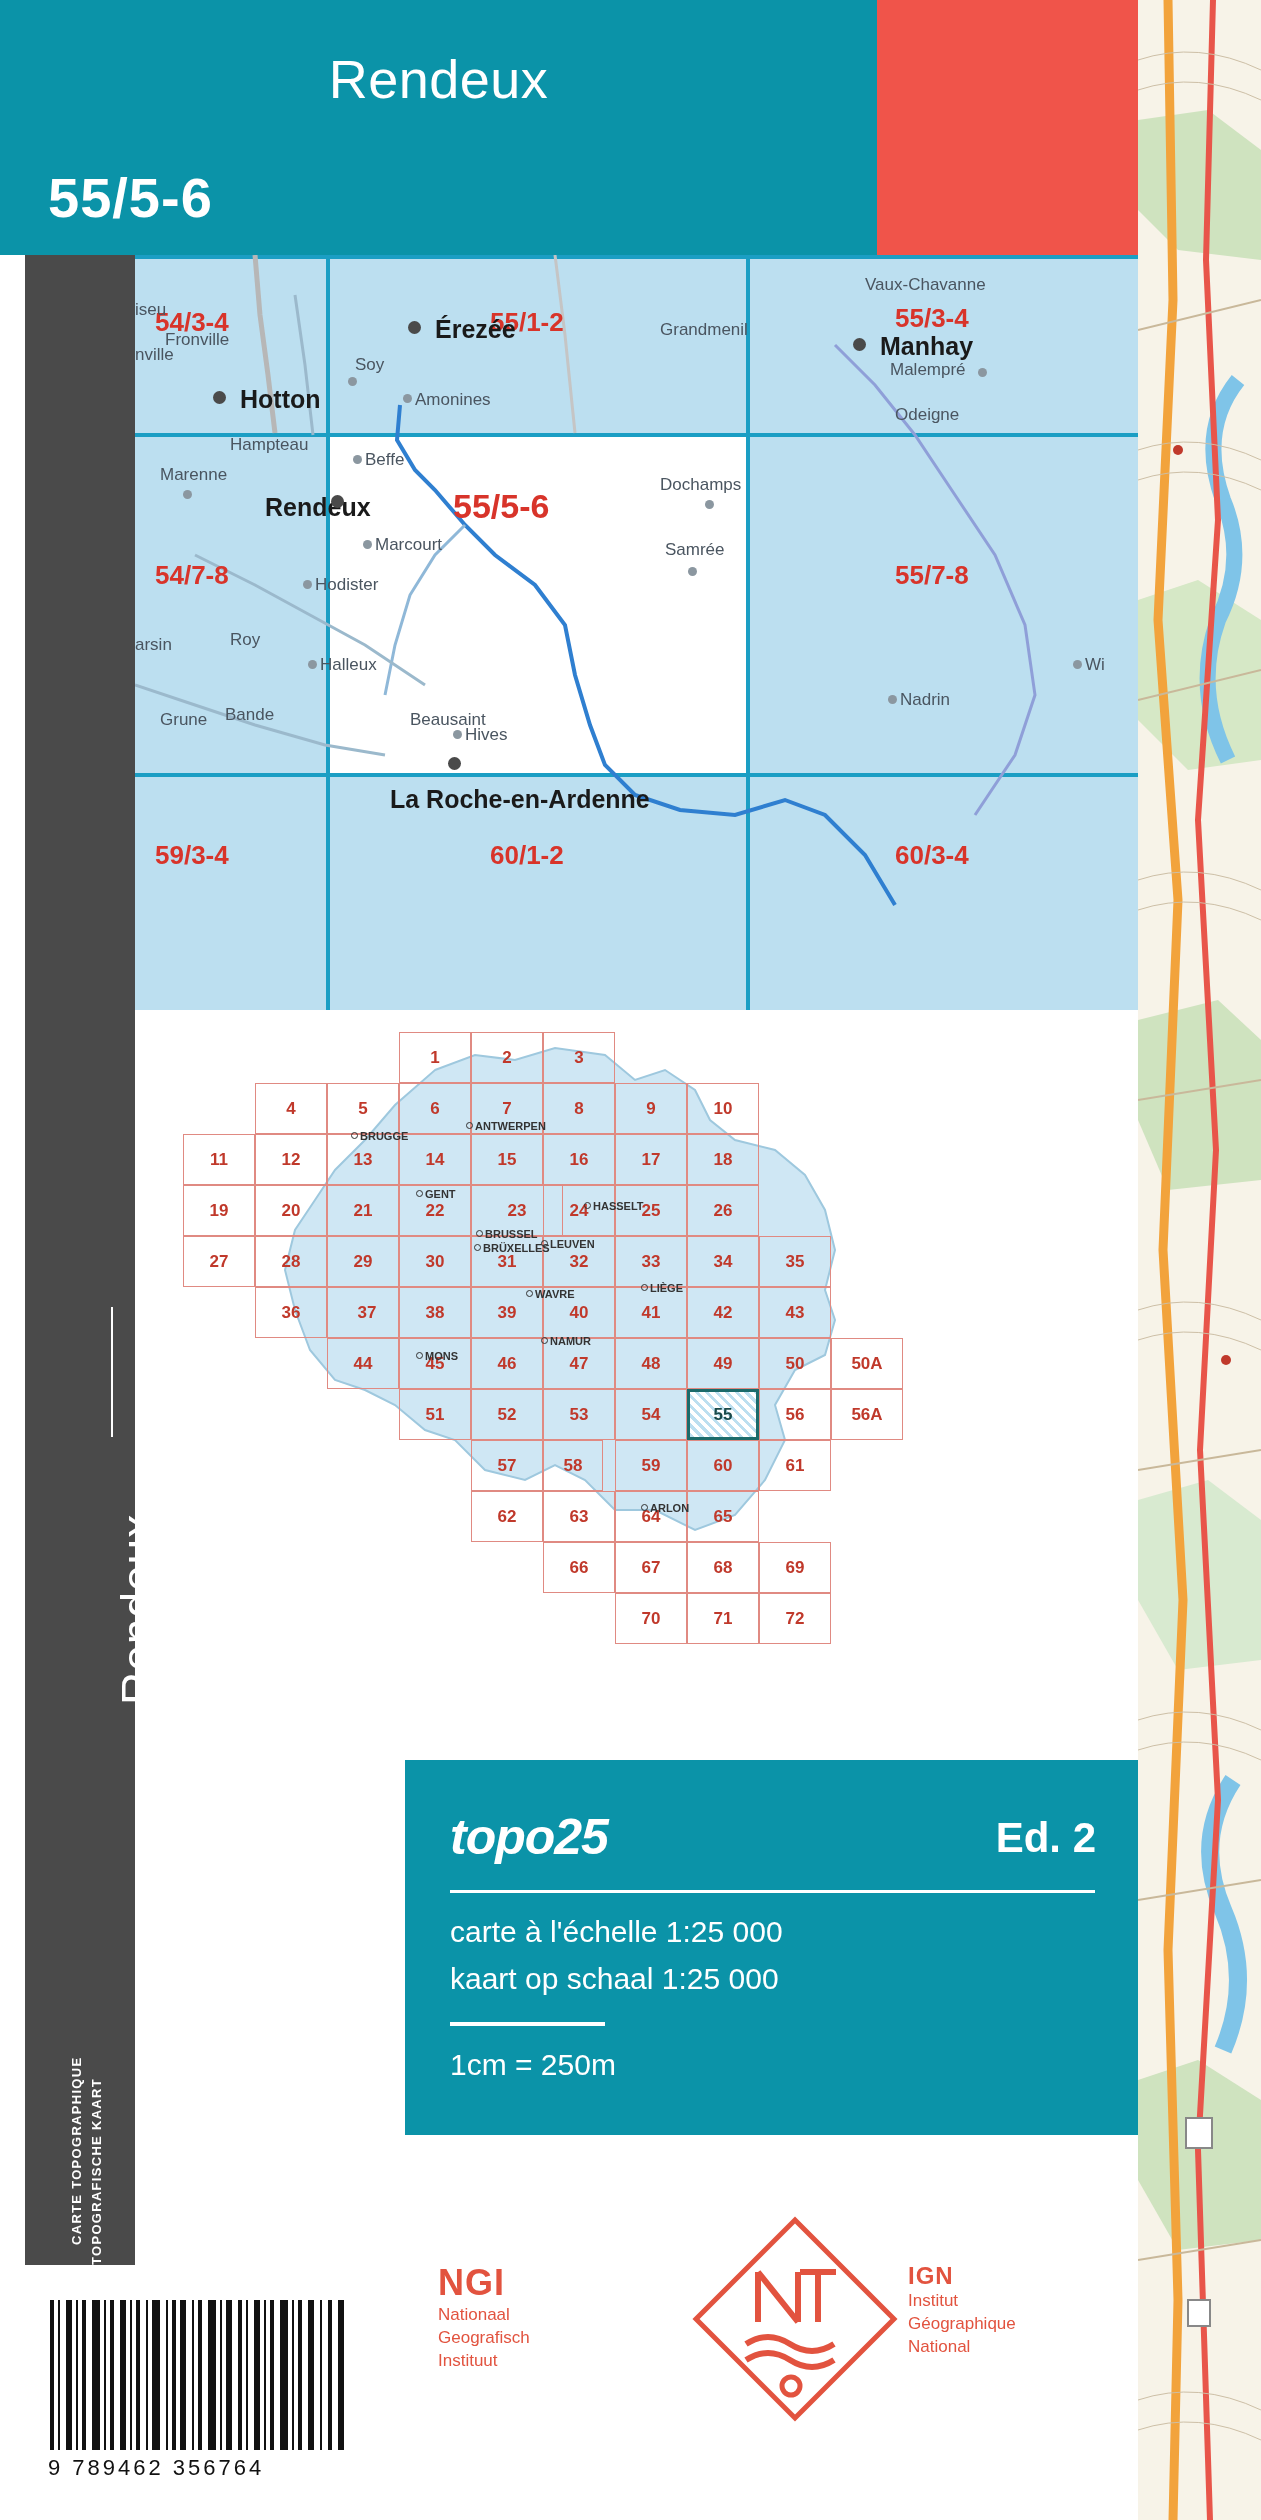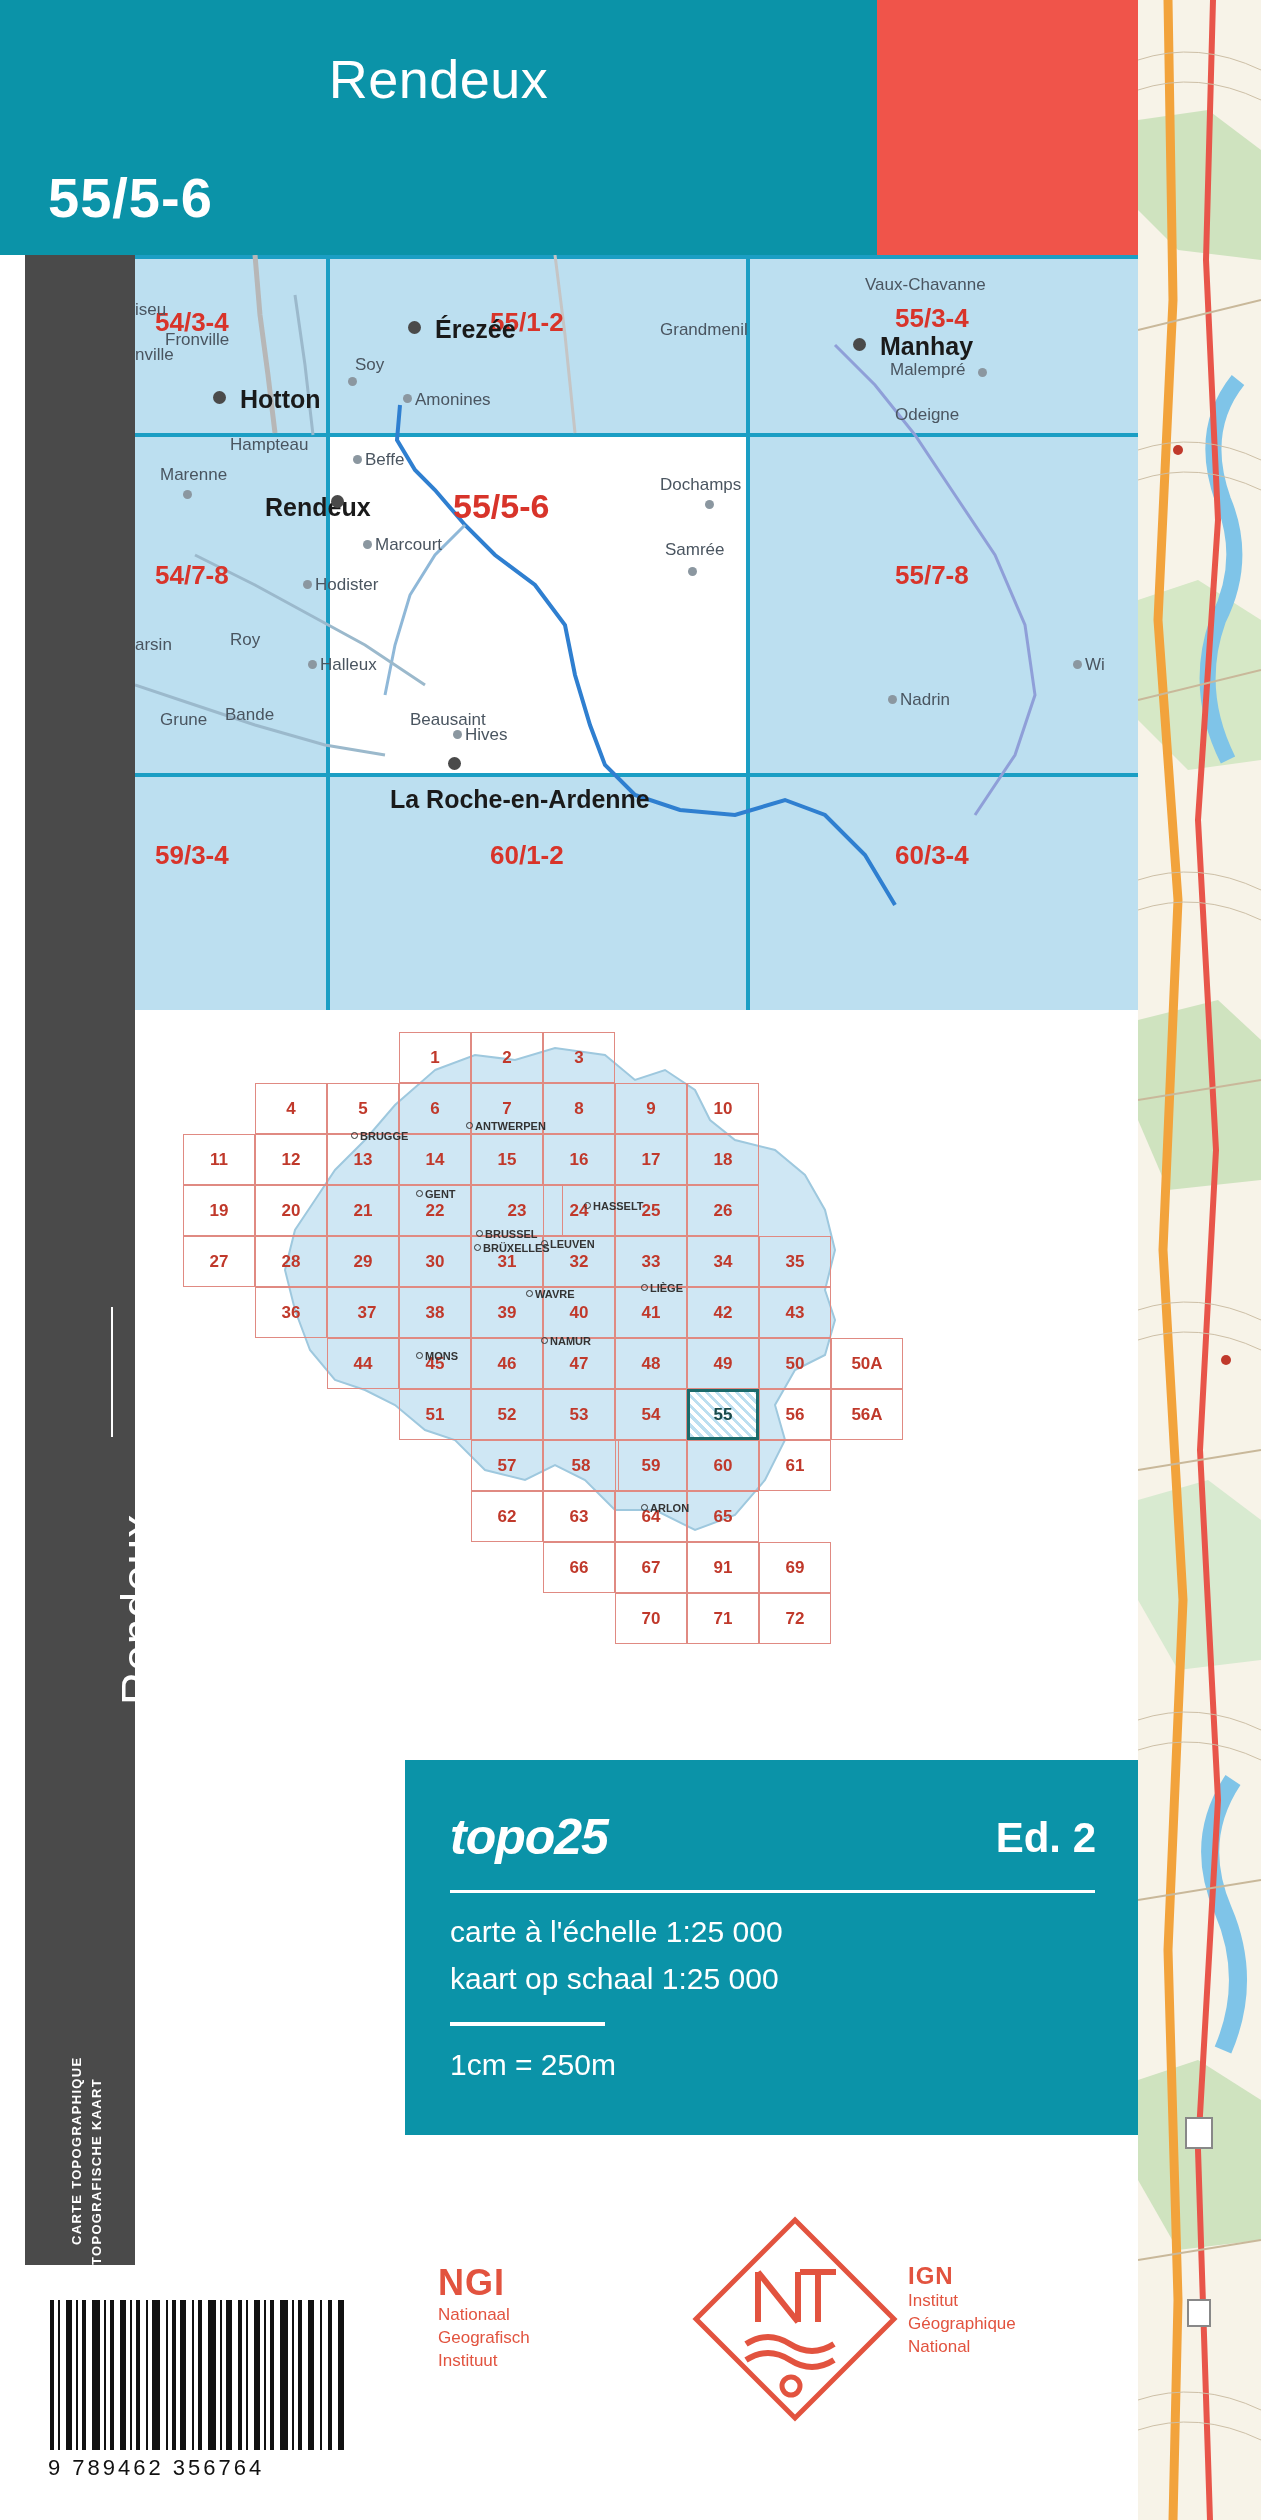--- a/index.html
+++ b/index.html
@@ -228,31 +228,31 @@
       <div class="be-cell" style="left: 624px; top: 328px; width: 72px; height: 51px;">50</div>
       <div class="be-cell" style="left: 696px; top: 328px; width: 72px; height: 51px;">50A</div>
       <div class="be-cell" style="left: 264px; top: 379px; width: 72px; height: 51px;">51</div>
       <div class="be-cell" style="left: 336px; top: 379px; width: 72px; height: 51px;">52</div>
       <div class="be-cell" style="left: 408px; top: 379px; width: 72px; height: 51px;">53</div>
       <div class="be-cell" style="left: 480px; top: 379px; width: 72px; height: 51px;">54</div>
       <div class="be-cell hl" style="left: 552px; top: 379px; width: 72px; height: 51px;">55</div>
       <div class="be-cell" style="left: 624px; top: 379px; width: 72px; height: 51px;">56</div>
       <div class="be-cell" style="left: 696px; top: 379px; width: 72px; height: 51px;">56A</div>
       <div class="be-cell" style="left: 336px; top: 430px; width: 72px; height: 51px;">57</div>
-      <div class="be-cell" style="left: 408px; top: 430px; width: 76px; height: 51px;">58</div>
+      <div class="be-cell" style="left: 408px; top: 430px; width: 60px; height: 51px;">58</div>
       <div class="be-cell" style="left: 480px; top: 430px; width: 72px; height: 51px;">59</div>
       <div class="be-cell" style="left: 552px; top: 430px; width: 72px; height: 51px;">60</div>
       <div class="be-cell" style="left: 624px; top: 430px; width: 72px; height: 51px;">61</div>
       <div class="be-cell" style="left: 336px; top: 481px; width: 72px; height: 51px;">62</div>
       <div class="be-cell" style="left: 408px; top: 481px; width: 72px; height: 51px;">63</div>
       <div class="be-cell" style="left: 480px; top: 481px; width: 72px; height: 51px;">64</div>
       <div class="be-cell" style="left: 552px; top: 481px; width: 72px; height: 51px;">65</div>
       <div class="be-cell" style="left: 408px; top: 532px; width: 72px; height: 51px;">66</div>
       <div class="be-cell" style="left: 480px; top: 532px; width: 72px; height: 51px;">67</div>
-      <div class="be-cell" style="left: 552px; top: 532px; width: 72px; height: 51px;">91</div>
+      <div class="be-cell" style="left: 552px; top: 532px; width: 72px; height: 51px;">68</div>
       <div class="be-cell" style="left: 624px; top: 532px; width: 72px; height: 51px;">69</div>
       <div class="be-cell" style="left: 480px; top: 583px; width: 72px; height: 51px;">70</div>
       <div class="be-cell" style="left: 552px; top: 583px; width: 72px; height: 51px;">71</div>
       <div class="be-cell" style="left: 624px; top: 583px; width: 72px; height: 51px;">72</div>
     </div>
   <div id="be-cities">
       <div class="be-city" style="left: 225px; top: 120px;">BRUGGE</div>
       <div class="be-citydot" style="left: 216px; top: 122px;"></div>
       <div class="be-city" style="left: 340px; top: 110px;">ANTWERPEN</div>
       <div class="be-citydot" style="left: 331px; top: 112px;"></div>

